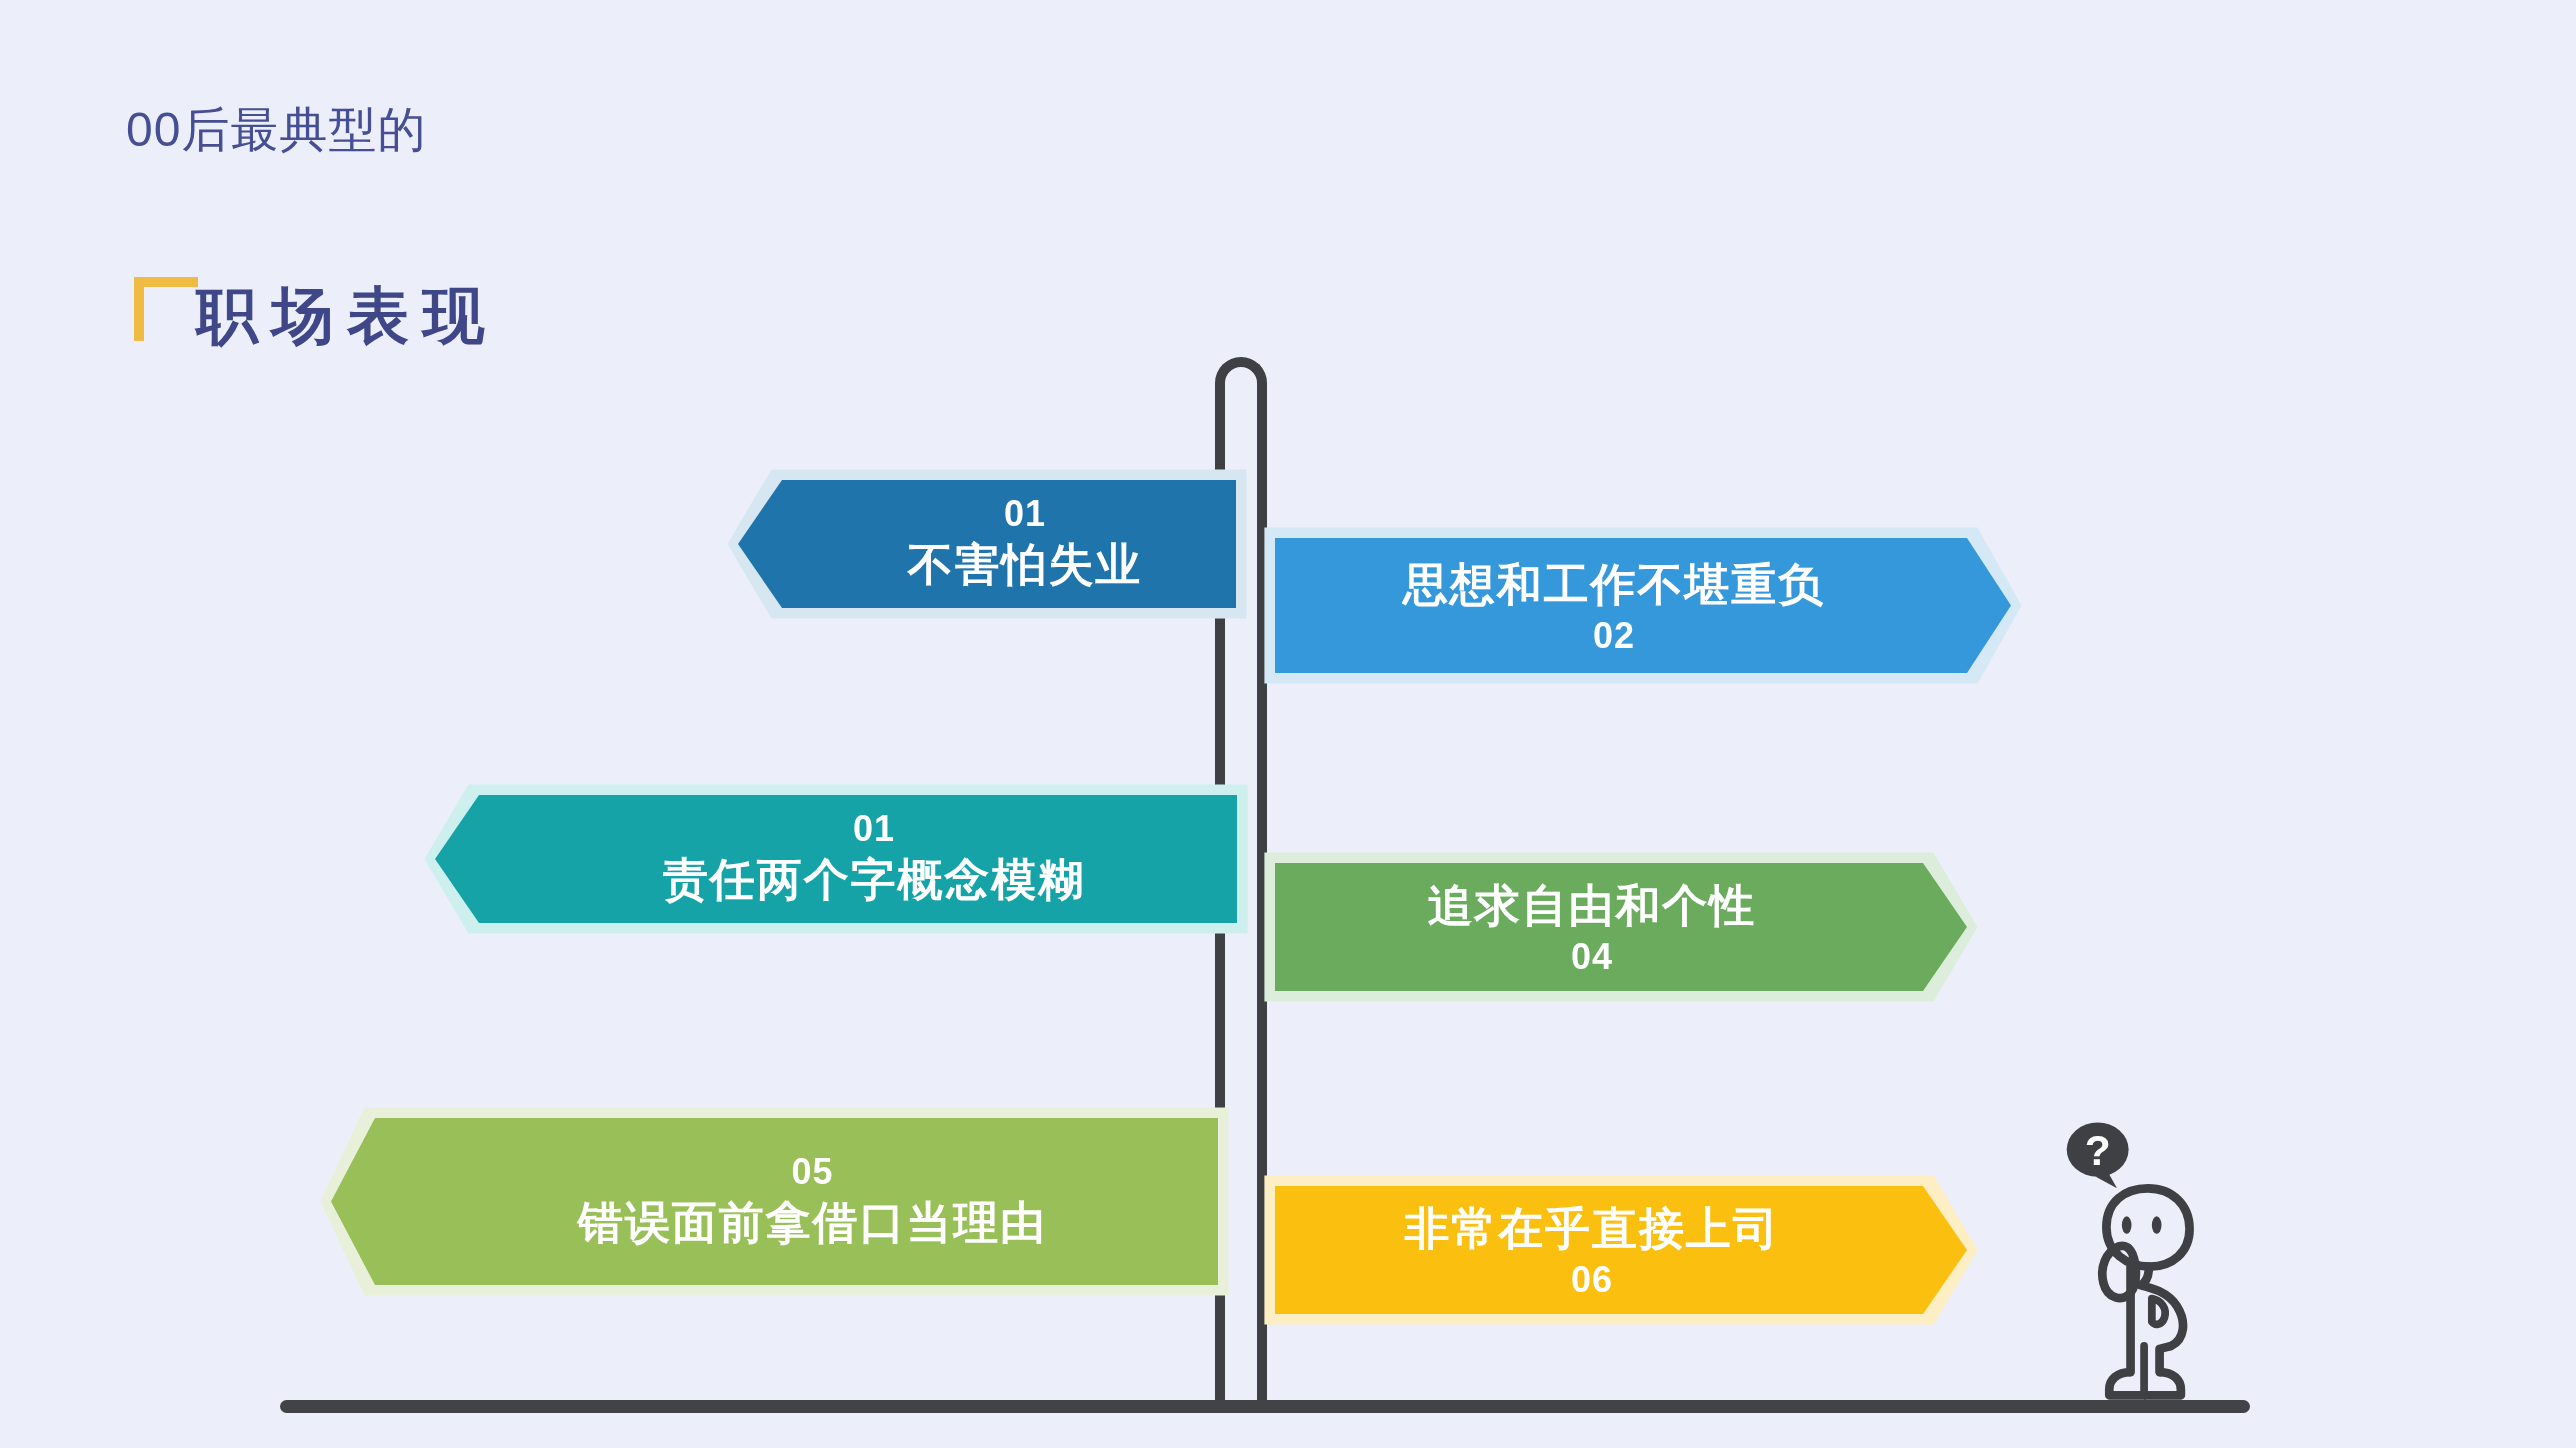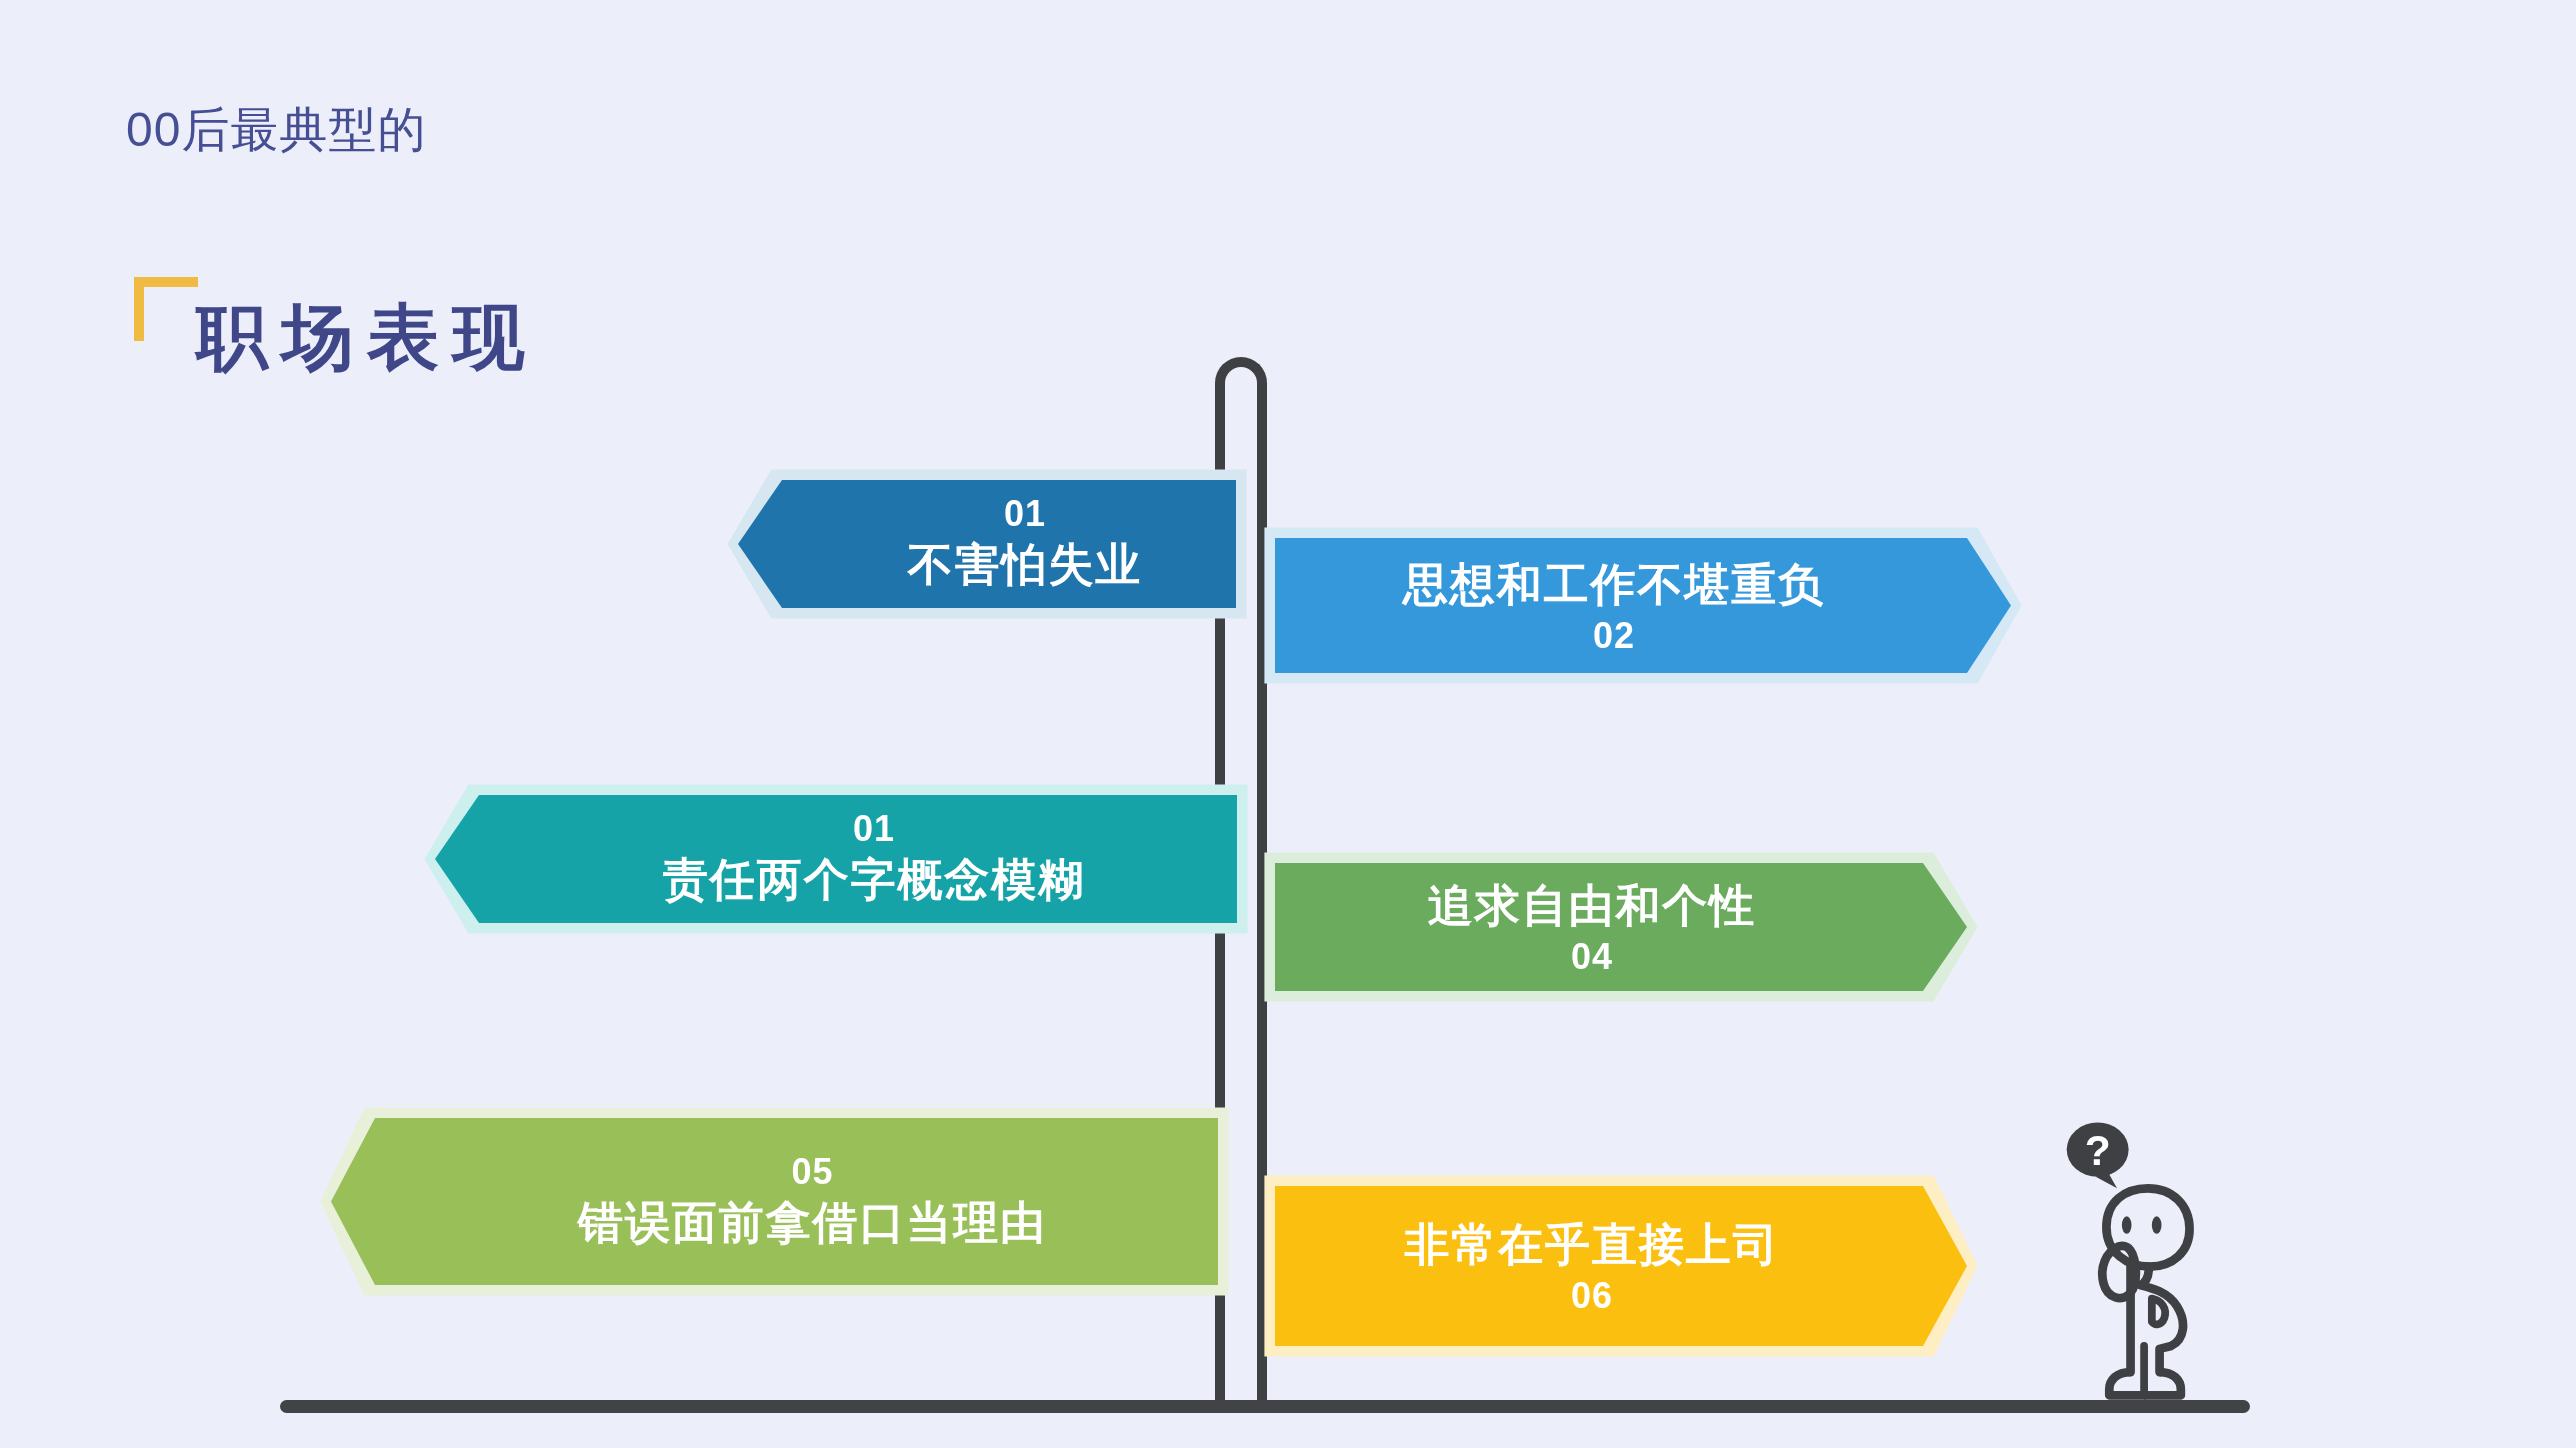--- a/index.html
+++ b/index.html
@@ -36,22 +36,22 @@
     left: 7.7px;
     top: 171px;
     width: 54px;
     height: 54px;
     border-top: 10.6px solid #f0bb42;
     border-left: 10.6px solid #f0bb42;
   }
   .main-title {
     position: absolute;
     left: 70px;
-    top: 195px;
-    font-size: 72px;
+    top: 179px;
+    font-size: 62px;
     line-height: 1.0;
     color: #3f4788;
     font-weight: bold;
     letter-spacing: 13.5px;
     white-space: nowrap;
     text-align: center;
   }
 
   
   #post {
@@ -204,21 +204,21 @@
   <div class="sign left" style="left:331px; top:1118px; width:887px; height:167px;">
     <div class="outline" style="background:#e8f0da;"></div>
     <div class="body" style="background:#99bf58;"></div>
     <div class="label">
       <span class="num">05</span>
       <span class="gap"></span>
       <span class="txt">错误面前拿借口当理由</span>
     </div>
   </div>
 
-  <div class="sign right" style="left:1275px; top:1186px; width:692px; height:160px;">
+  <div class="sign right" style="left:1275px; top:1186px; width:692px; height:128px;">
     <div class="outline" style="background:#fdeec4;"></div>
     <div class="body" style="background:#fbbf10;"></div>
     <div class="label">
       <span class="txt">非常在乎直接上司</span>
       <span class="gap"></span>
       <span class="num">06</span>
     </div>
   </div>
 
   <div id="person">

